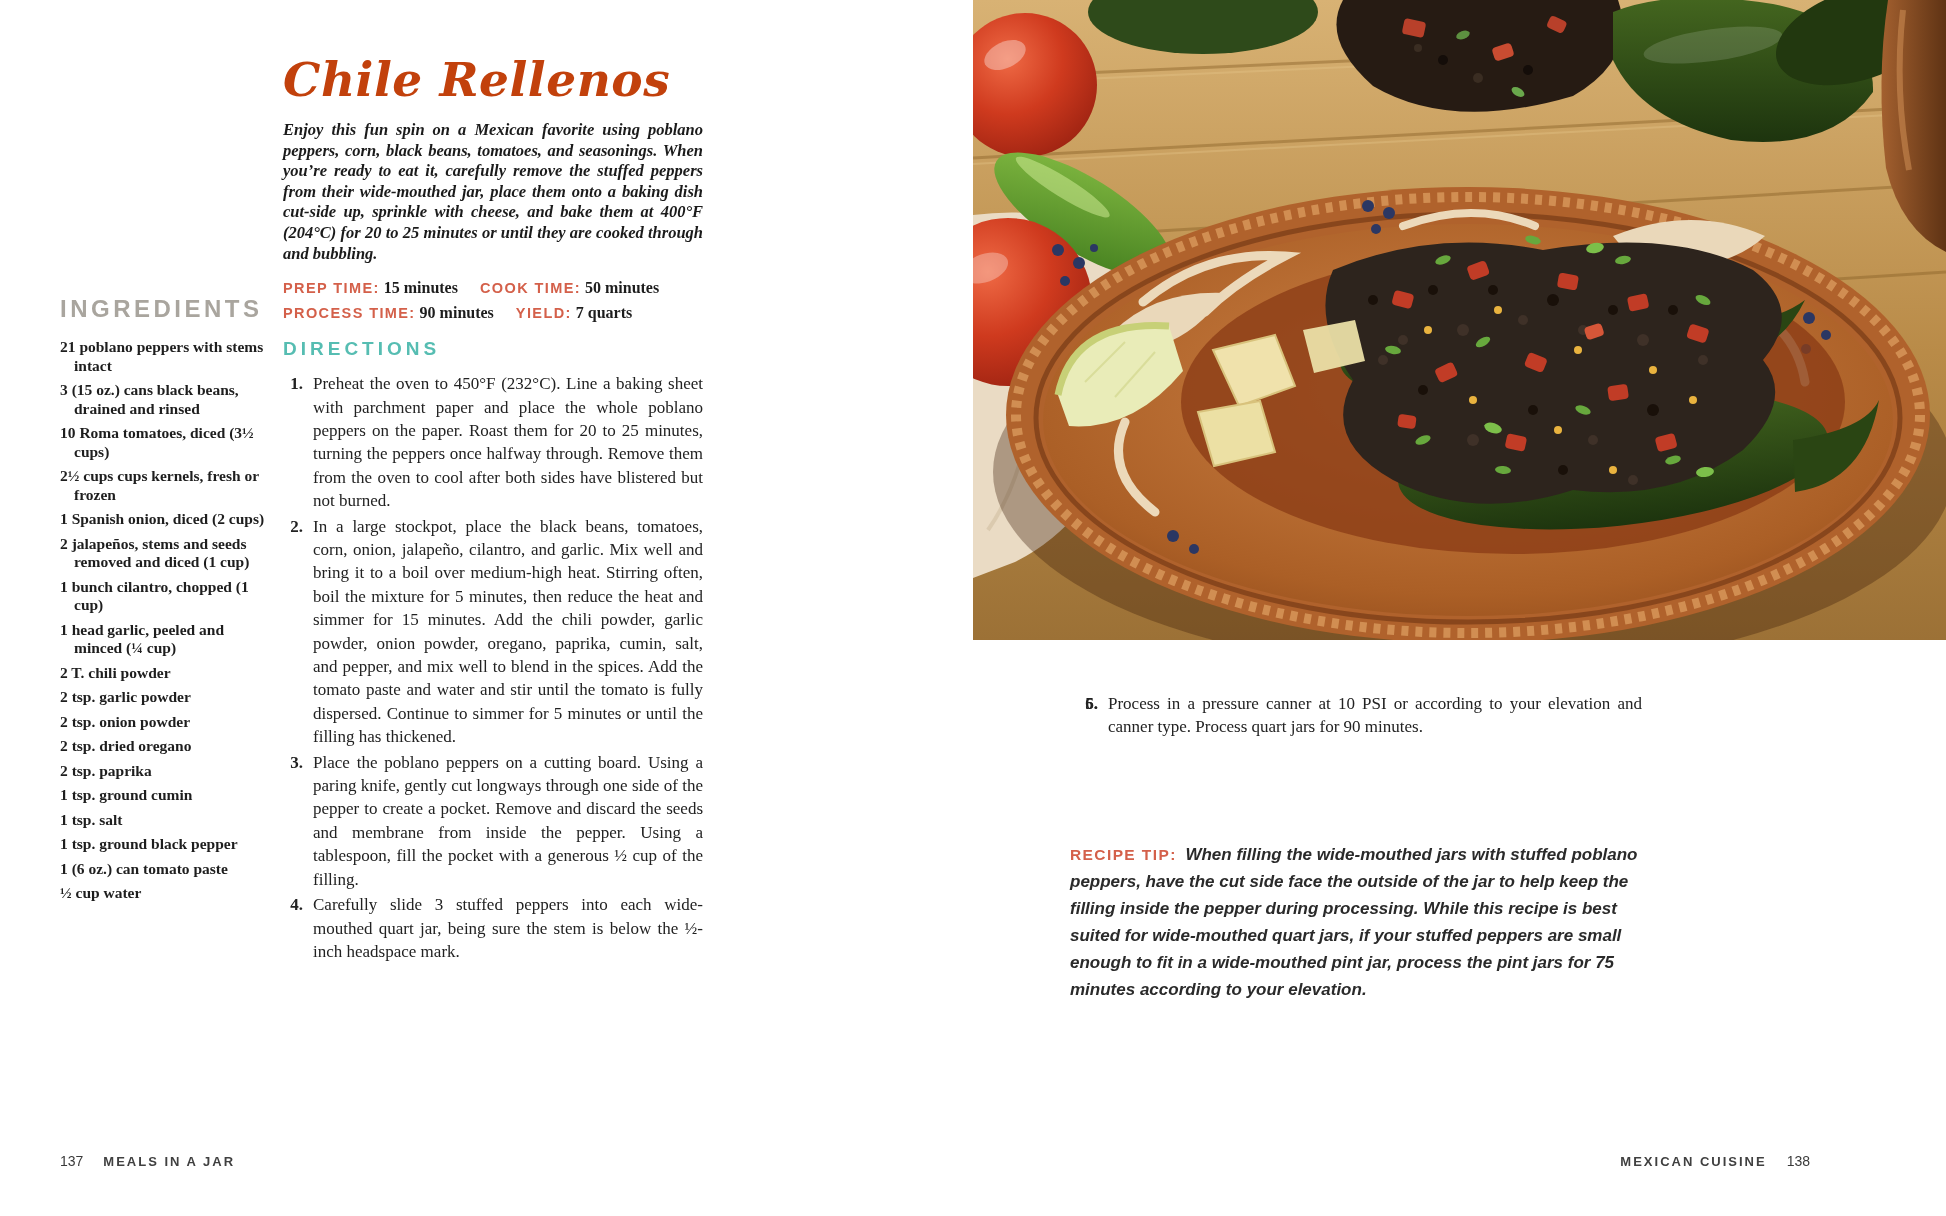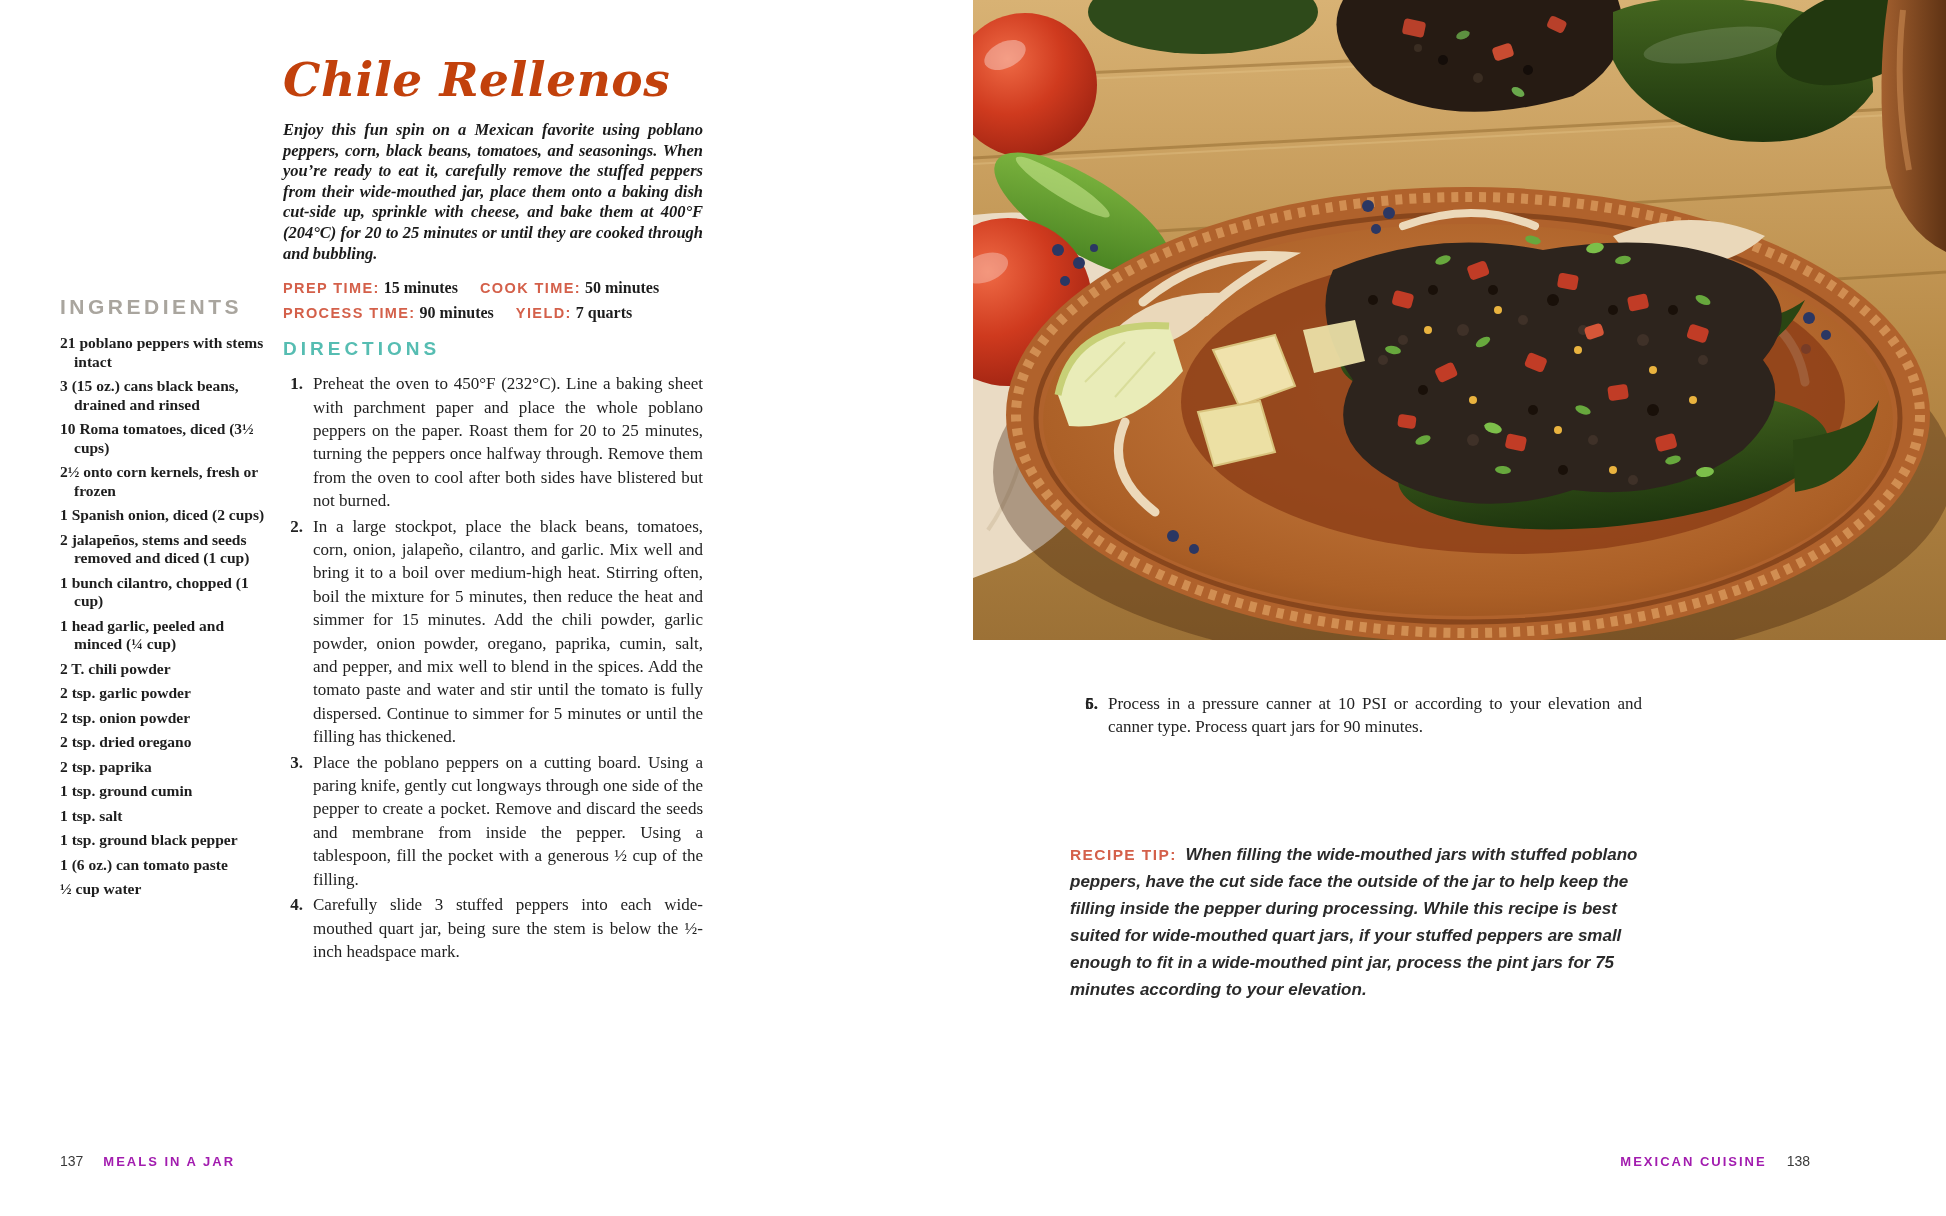--- a/index.html
+++ b/index.html
@@ -1,21 +1,21 @@
 <!DOCTYPE html>
 <html><head>
 <meta charset="utf-8">
 <style>
   html,body{margin:0;padding:0;background:#ffffff;}
   .page{position:relative;width:1946px;height:1216px;background:#ffffff;overflow:hidden;
         font-family:"Liberation Serif",serif;color:#1e1e1e;}
 
   
   .ingredients{position:absolute;left:60px;top:295px;width:205px;}
-  .ingredients h2{font-family:"Liberation Sans",sans-serif;font-size:21px;font-weight:700;
+  .ingredients h2{font-family:"Liberation Sans",sans-serif;font-size:24px;font-weight:700;
                   letter-spacing:3.5px;color:#a9a59e;margin:0 0 15px 0;}
   .ingredients ul{list-style:none;margin:0;padding:0;}
   .ing{font-family:"Liberation Serif",serif;font-weight:700;font-size:15.5px;line-height:18.5px;
        color:#1e1e1e;padding-left:14px;text-indent:-14px;margin-bottom:6px;}
 
   
   .main{position:absolute;left:283px;top:56px;width:420px;}
   .title{font-family:"DejaVu Serif",serif;font-style:italic;font-weight:700;font-size:47px;
          line-height:1;margin:0 0 17px 0;color:#c2410c;letter-spacing:.5px;}
   .intro{font-family:"Liberation Serif",serif;font-style:italic;font-weight:700;
@@ -40,37 +40,37 @@
        font-size:17px;line-height:27px;color:#2a2a2a;}
   .tip-label{font-style:normal;font-weight:700;font-size:15.5px;letter-spacing:1.4px;
              color:#d4604a;margin-right:4px;}
 
   
   .footer{position:absolute;bottom:46px;white-space:nowrap;}
   .footer-left{left:60px;}
   .footer-right{right:136px;margin-top:7px;}
   .pagenum{font-family:"Liberation Sans",sans-serif;font-size:14px;color:#3a3a3a;}
   .footer-label{font-family:"Liberation Sans",sans-serif;font-size:13px;font-weight:700;
-                letter-spacing:2px;color:#a21caf;}
+                letter-spacing:2px;color:#404040;}
   .footer-left .pagenum{margin-right:16px;}
   .footer-right .pagenum{margin-left:16px;}
 </style>
 </head>
 <body>
 
 <div class="page">
 
   <aside class="ingredients">
     <h2>INGREDIENTS</h2>
     <ul>
 
     <li class="ing">21 poblano peppers with stems intact</li>
         <li class="ing">3 (15 oz.) cans black beans, drained and rinsed</li>
         <li class="ing">10 Roma tomatoes, diced (3½ cups)</li>
-        <li class="ing">2½ onto corn kernels, fresh or frozen</li>
+        <li class="ing">2½ cups cups kernels, fresh or frozen</li>
         <li class="ing">1 Spanish onion, diced (2 cups)</li>
         <li class="ing">2 jalapeños, stems and seeds removed and diced (1 cup)</li>
         <li class="ing">1 bunch cilantro, chopped (1 cup)</li>
         <li class="ing">1 head garlic, peeled and minced (¼ cup)</li>
         <li class="ing">2 T. chili powder</li>
         <li class="ing">2 tsp. garlic powder</li>
         <li class="ing">2 tsp. onion powder</li>
         <li class="ing">2 tsp. dried oregano</li>
         <li class="ing">2 tsp. paprika</li>
         <li class="ing">1 tsp. ground cumin</li>

